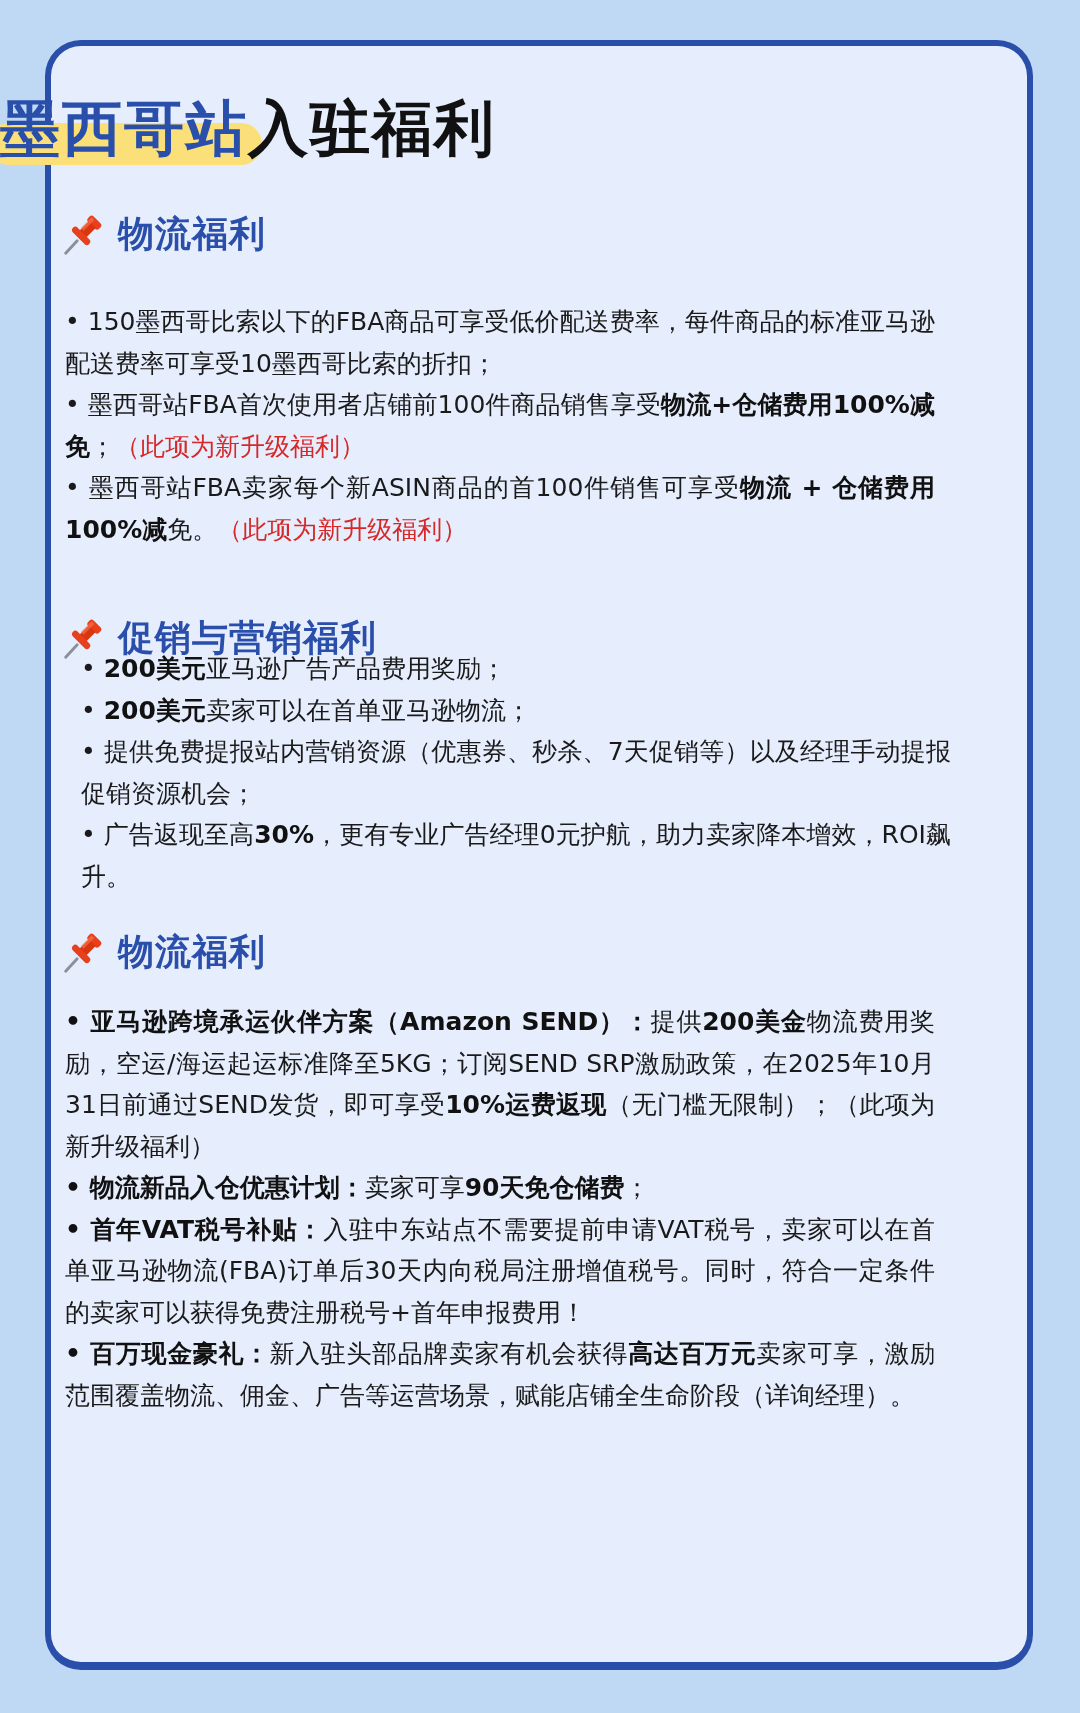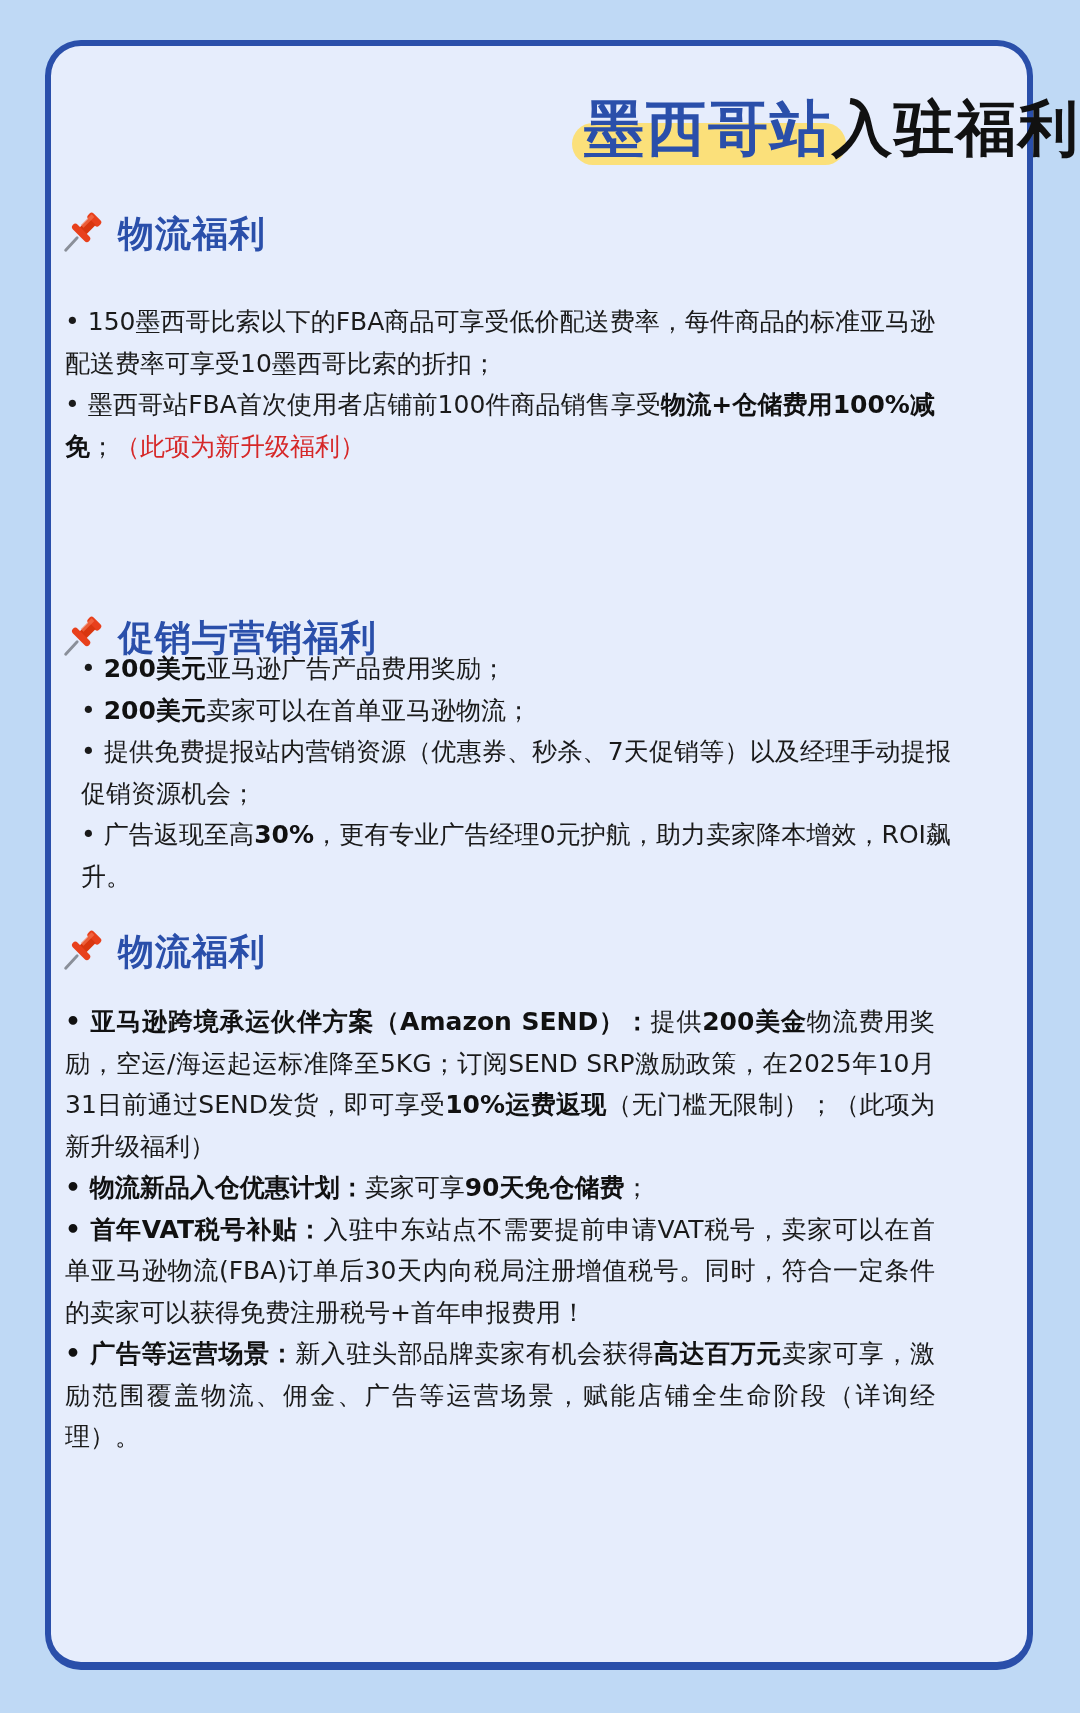--- a/index.html
+++ b/index.html
@@ -20,21 +20,21 @@
       box-sizing: border-box;
       background: #e6edfc;
       border: 6px solid #2a4faa;
       border-bottom-width: 8px;
       border-radius: 36px;
     }
     .title-wrap {
       position: absolute;
       left: 0; right: 0;
       top: 55px;
-      text-align: right;
+      text-align: left;
     }
     .title {
       display: inline-block;
       position: relative;
       font-size: 60px;
       font-weight: bold;
       letter-spacing: 2px;
       line-height: 72px;
     }
     .title .hl {
@@ -53,21 +53,21 @@
       z-index: -1;
     }
     .title .hl-text { position: relative; z-index: 1; }
     .title .rest { color: #111111; }
     .title-inner { position: relative; z-index: 0; }
 
     .section-head {
       position: absolute;
       left: 58px;
       display: flex;
-      align-items: flex-start;
+      align-items: flex-end;
     }
     .pin {
       width: 46px;
       height: 46px;
       margin-right: 14px;
     }
     .section-title {
       font-size: 36px;
       font-weight: bold;
       color: #2a4faa;
@@ -105,20 +105,21 @@
       <rect x="23" y="9" width="10" height="14" fill="#d9360f"></rect>
       <rect x="16" y="22" width="24" height="7" rx="3.5" fill="#e8401c"></rect>
       <rect x="22" y="4" width="4" height="16" fill="#f77a55" opacity="0.6"></rect>
     </g>
   </svg>
   <span class="section-title">物流福利</span>
 </div>
 <div class="body-block" style="top:301px;">
     <p><span class="">• 150墨西哥比索以下的FBA商品可享受低价配送费率，每件商品的标准亚马逊配送费率可享受10墨西哥比索的折扣；</span></p>
     <p><span class="">• 墨西哥站FBA首次使用者店铺前100件商品销售享受</span><span class="b">物流+仓储费用100%减免</span><span class="">；</span><span class="red">（此项为新升级福利）</span></p>
+    <p><span class="">• 墨西哥站FBA卖家每个新ASIN商品的首100件销售可享受</span><span class="b">物流 + 仓储费用100%减</span><span class="">免。</span><span class="red">（此项为新升级福利）</span></p>
   </div>
 
 <div class="section-head" style="top:614px;">
   <svg class="pin" viewBox="0 0 48 48">
     <line x1="8" y1="42" x2="20" y2="29" stroke="#8a8f99" stroke-width="3" stroke-linecap="round"></line>
     <g transform="rotate(45 28 20)">
       <rect x="20" y="2" width="16" height="8" rx="3" fill="#e8401c"></rect>
       <rect x="23" y="9" width="10" height="14" fill="#d9360f"></rect>
       <rect x="16" y="22" width="24" height="7" rx="3.5" fill="#e8401c"></rect>
       <rect x="22" y="4" width="4" height="16" fill="#f77a55" opacity="0.6"></rect>
@@ -142,14 +143,14 @@
       <rect x="16" y="22" width="24" height="7" rx="3.5" fill="#e8401c"></rect>
       <rect x="22" y="4" width="4" height="16" fill="#f77a55" opacity="0.6"></rect>
     </g>
   </svg>
   <span class="section-title">物流福利</span>
 </div>
 <div class="body-block" style="top:993px;margin-top:8px;">
     <p><span class="b">• 亚马逊跨境承运伙伴方案（Amazon SEND）：</span><span class="">提供</span><span class="b">200美金</span><span class="">物流费用奖励，空运/海运起运标准降至5KG；订阅SEND SRP激励政策，在2025年10月31日前通过SEND发货，即可享受</span><span class="b">10%运费返现</span><span class="">（无门槛无限制）；（此项为新升级福利）</span></p>
     <p><span class="b">• 物流新品入仓优惠计划：</span><span class="">卖家可享</span><span class="b">90天免仓储费</span><span class="">；</span></p>
     <p><span class="b">• 首年VAT税号补贴：</span><span class="">入驻中东站点不需要提前申请VAT税号，卖家可以在首单亚马逊物流(FBA)订单后30天内向税局注册增值税号。同时，符合一定条件的卖家可以获得免费注册税号+首年申报费用！</span></p>
-    <p><span class="b">• 广告等运营场景：</span><span class="">新入驻头部品牌卖家有机会获得</span><span class="b">高达百万元</span><span class="">卖家可享，激励范围覆盖物流、佣金、广告等运营场景，赋能店铺全生命阶段（详询经理）。</span></p>
+    <p><span class="b">• 百万现金豪礼：</span><span class="">新入驻头部品牌卖家有机会获得</span><span class="b">高达百万元</span><span class="">卖家可享，激励范围覆盖物流、佣金、广告等运营场景，赋能店铺全生命阶段（详询经理）。</span></p>
   </div>
 
 </body></html>

